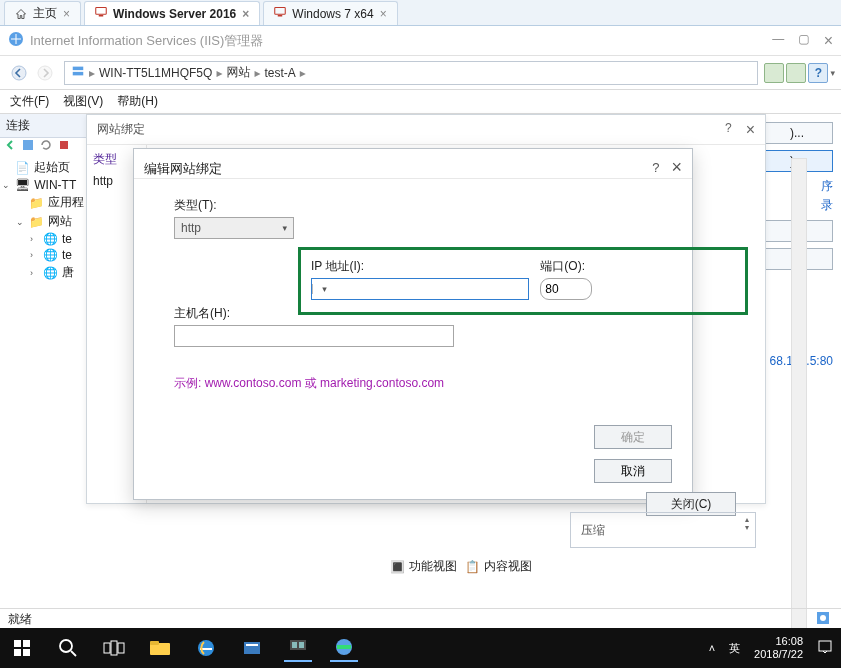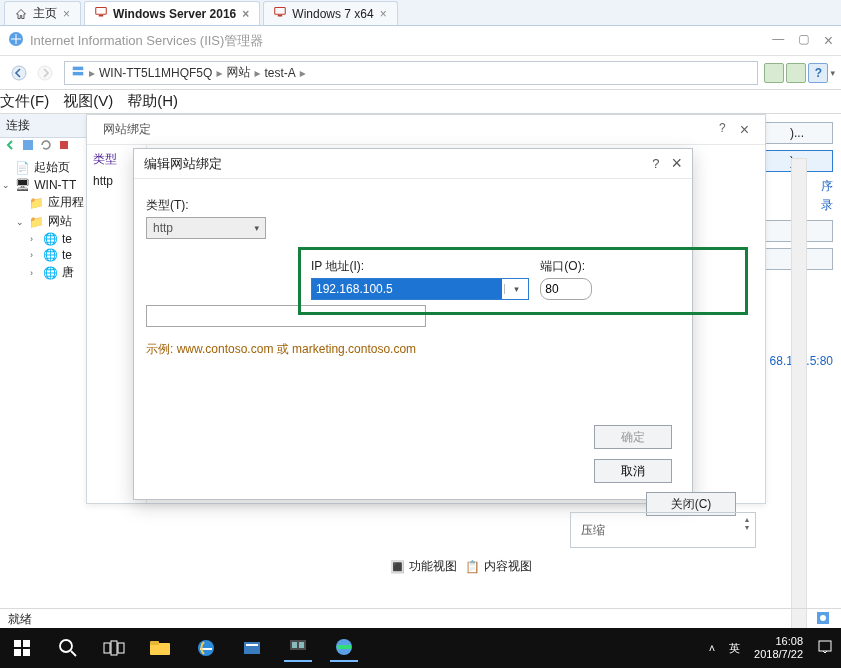--- a/index.html
+++ b/index.html
@@ -11,43 +11,43 @@
   .titlebar { height:30px; display:flex; align-items:center; padding:0 8px; background:#fff; border-bottom:1px solid #e1e1e1;}
   .titlebar .ttl { margin-left:6px; color:#999; font-size:13px; flex:1;}
   .winbtns{display:flex;gap:14px;color:#888;}
   .navbar { height:34px; display:flex; align-items:center; padding:0 6px; background:#fff; border-bottom:1px solid #dadada;}
   .navbtn { width:26px;height:26px;border:1px solid transparent;border-radius:3px;display:flex;align-items:center;justify-content:center;cursor:pointer;}
   .breadcrumb { flex:1; height:24px; border:1px solid #c0c9d4; display:flex; align-items:center; padding:0 6px; margin:0 6px; font-size:12px; color:#333;}
   .breadcrumb .sep{color:#888; margin:0 4px;}
   .tbicons{display:flex;gap:2px;}
   .tbicons .sq{width:20px;height:20px;border:1px solid #8fb588;background:#d9ead3;border-radius:2px;}
   .tbicons .sq.blue{border-color:#7aa7d8;background:#e0edf9;}
-  .menubar { height:24px; display:flex; align-items:center; gap:14px; padding:0 0; border-bottom:1px solid #dadada; font-size:15px;}
+  .menubar { height:24px; display:flex; align-items:center; gap:14px; padding:0 10px; border-bottom:1px solid #dadada; font-size:12px;}
   .menubar span{cursor:pointer;}
   .body { position:relative; height:calc(668px - 26px - 30px - 34px - 24px - 20px - 40px); }
   .connhdr{position:absolute;left:0;top:0;width:86px;padding:3px 6px;background:#eef3fa;border-bottom:1px solid #d0d8e4;font-size:12px;}
   .connbar{position:absolute;left:0;top:20px;width:86px;height:22px;display:flex;align-items:center;gap:6px;padding:0 4px;}
   .connbar svg{cursor:pointer;}
   .tree{position:absolute;left:2px;top:44px;width:84px;font-size:12px;}
   .tree .node{display:flex;align-items:center;gap:4px;padding:1px 0;cursor:pointer;white-space:nowrap;}
   .chev{display:inline-block;width:9px;color:#555;font-size:9px;}
   .rightcol{position:absolute;right:8px;top:8px;width:72px;font-size:12px;}
   .rightcol .btn{display:block;width:72px;height:22px;border:1px solid #a8b4c0;background:#f5f8fb;margin-bottom:6px;text-align:center;line-height:20px;cursor:pointer;}
   .rightcol .btn.sel{border-color:#2f7dd1;background:#e8f2fd;}
   .xlink{color:#1a64c8;cursor:pointer;}
   .bindwin { position:absolute; left:86px; top:0; width:680px; height:390px; background:#fff; border:1px solid #cfd6dc; box-shadow:0 2px 6px rgba(0,0,0,0.08);}
-  .bindwin .tt{height:30px;display:flex;align-items:center;justify-content:space-between;padding:0 16px;color:#555;border-bottom:1px solid #e8e8e8;}
+  .bindwin .tt{height:30px;display:flex;align-items:center;justify-content:space-between;padding:0 10px;color:#555;border-bottom:1px solid #e8e8e8;}
   .bindwin .hlpx{display:flex;gap:14px;color:#666;}
   .bindinner{display:flex;height:calc(100% - 30px);}
   .bindlist{width:60px;border-right:1px solid #e6e6e6;padding:6px;font-size:12px;}
   .editwin { position:absolute; left:133px; top:34px; width:560px; height:352px; background:#fff; border:1px solid #bcc3ca; box-shadow:0 6px 18px rgba(0,0,0,0.18);}
-  .editwin .tt{height:30px;display:flex;align-items:center;justify-content:space-between;padding:0 10px;font-size:13px;border-bottom:1px solid #e8e8e8;}
+  .editwin .tt{height:30px;display:flex;align-items:flex-end;justify-content:space-between;padding:0 10px;font-size:13px;border-bottom:1px solid #e8e8e8;}
   .editwin .tt .ri{display:flex;gap:12px;color:#555;align-items:center;}
   .editwin .tt .x{font-size:18px;cursor:pointer;}
-  .editbody{padding:18px 12px;}
+  .editbody{padding:18px 40px;}
   .redbox{border:3px solid #15803d; padding:8px 10px 12px; position:absolute; left:164px; top:68px; width:450px;}
   .fld{display:inline-block;vertical-align:top;}
   .lbl{font-size:12px;margin-bottom:3px;}
   .combo{height:22px;border:1px solid #a6a6a6;background:#eee;display:flex;align-items:center;justify-content:space-between;padding:0 6px;color:#555;}
   .combo.white{background:#fff;}
   .combo.sel{border-color:#2f7dd1;}
   input.txt{height:22px;border:1px solid #a6a6a6;padding:0 4px;font-size:12px;}
   input.txt.selblue{background:#1e74d2;color:#fff;border-color:#1e62b4;}
   .dlgbtns{position:absolute;right:20px;bottom:16px;display:flex;gap:10px;flex-direction:column;}
   .dbtn{width:78px;height:24px;border:1px solid #9aa3ad;background:#f1f3f5;font-size:12px;cursor:pointer;}
@@ -249,35 +249,35 @@
           <span>http</span>
           <span style="font-size:9px;">▾</span>
         </div>
       </div>
 
       
       <div class="redbox">
         <div class="fld" style="width:218px;margin-right:8px;">
           <div class="lbl">IP 地址(I):</div>
           <div class="combo white sel" style="width:218px;padding:0;">
-            <input class="txt selblue" style="width: 190px; border: none; height: 20px;" value="192.168.100.5">
             <span style="font-size:9px;width:24px;text-align:center;color:#555;border-left:1px solid #bbb;">▾</span>
           </div>
         </div>
         <div class="fld" style="width:60px;">
           <div class="lbl">端口(O):</div>
           <input class="txt" style="width: 52px; border-radius: 9px;" value="80">
         </div>
       </div>
 
       <div style="margin-top:66px;">
+        <div class="lbl">主机名(H):</div>
         <input class="txt" style="width: 280px;" value="">
       </div>
 
-      <div style="margin-top:14px;color:#a16207;">示例: www.contoso.com 或 marketing.contoso.com</div>
+      <div style="margin-top:28px;color:#a21caf;">示例: www.contoso.com 或 marketing.contoso.com</div>
 
       <div class="dlgbtns">
         <button class="dbtn" disabled="">确定</button>
         <button class="dbtn">取消</button>
       </div>
     </div>
   </div>
 
   <div style="position:absolute;left:646px;top:378px;width:90px;height:24px;border:1px solid #9aa3ad;background:#f1f3f5;text-align:center;line-height:22px;cursor:pointer;">关闭(C)</div>
 

